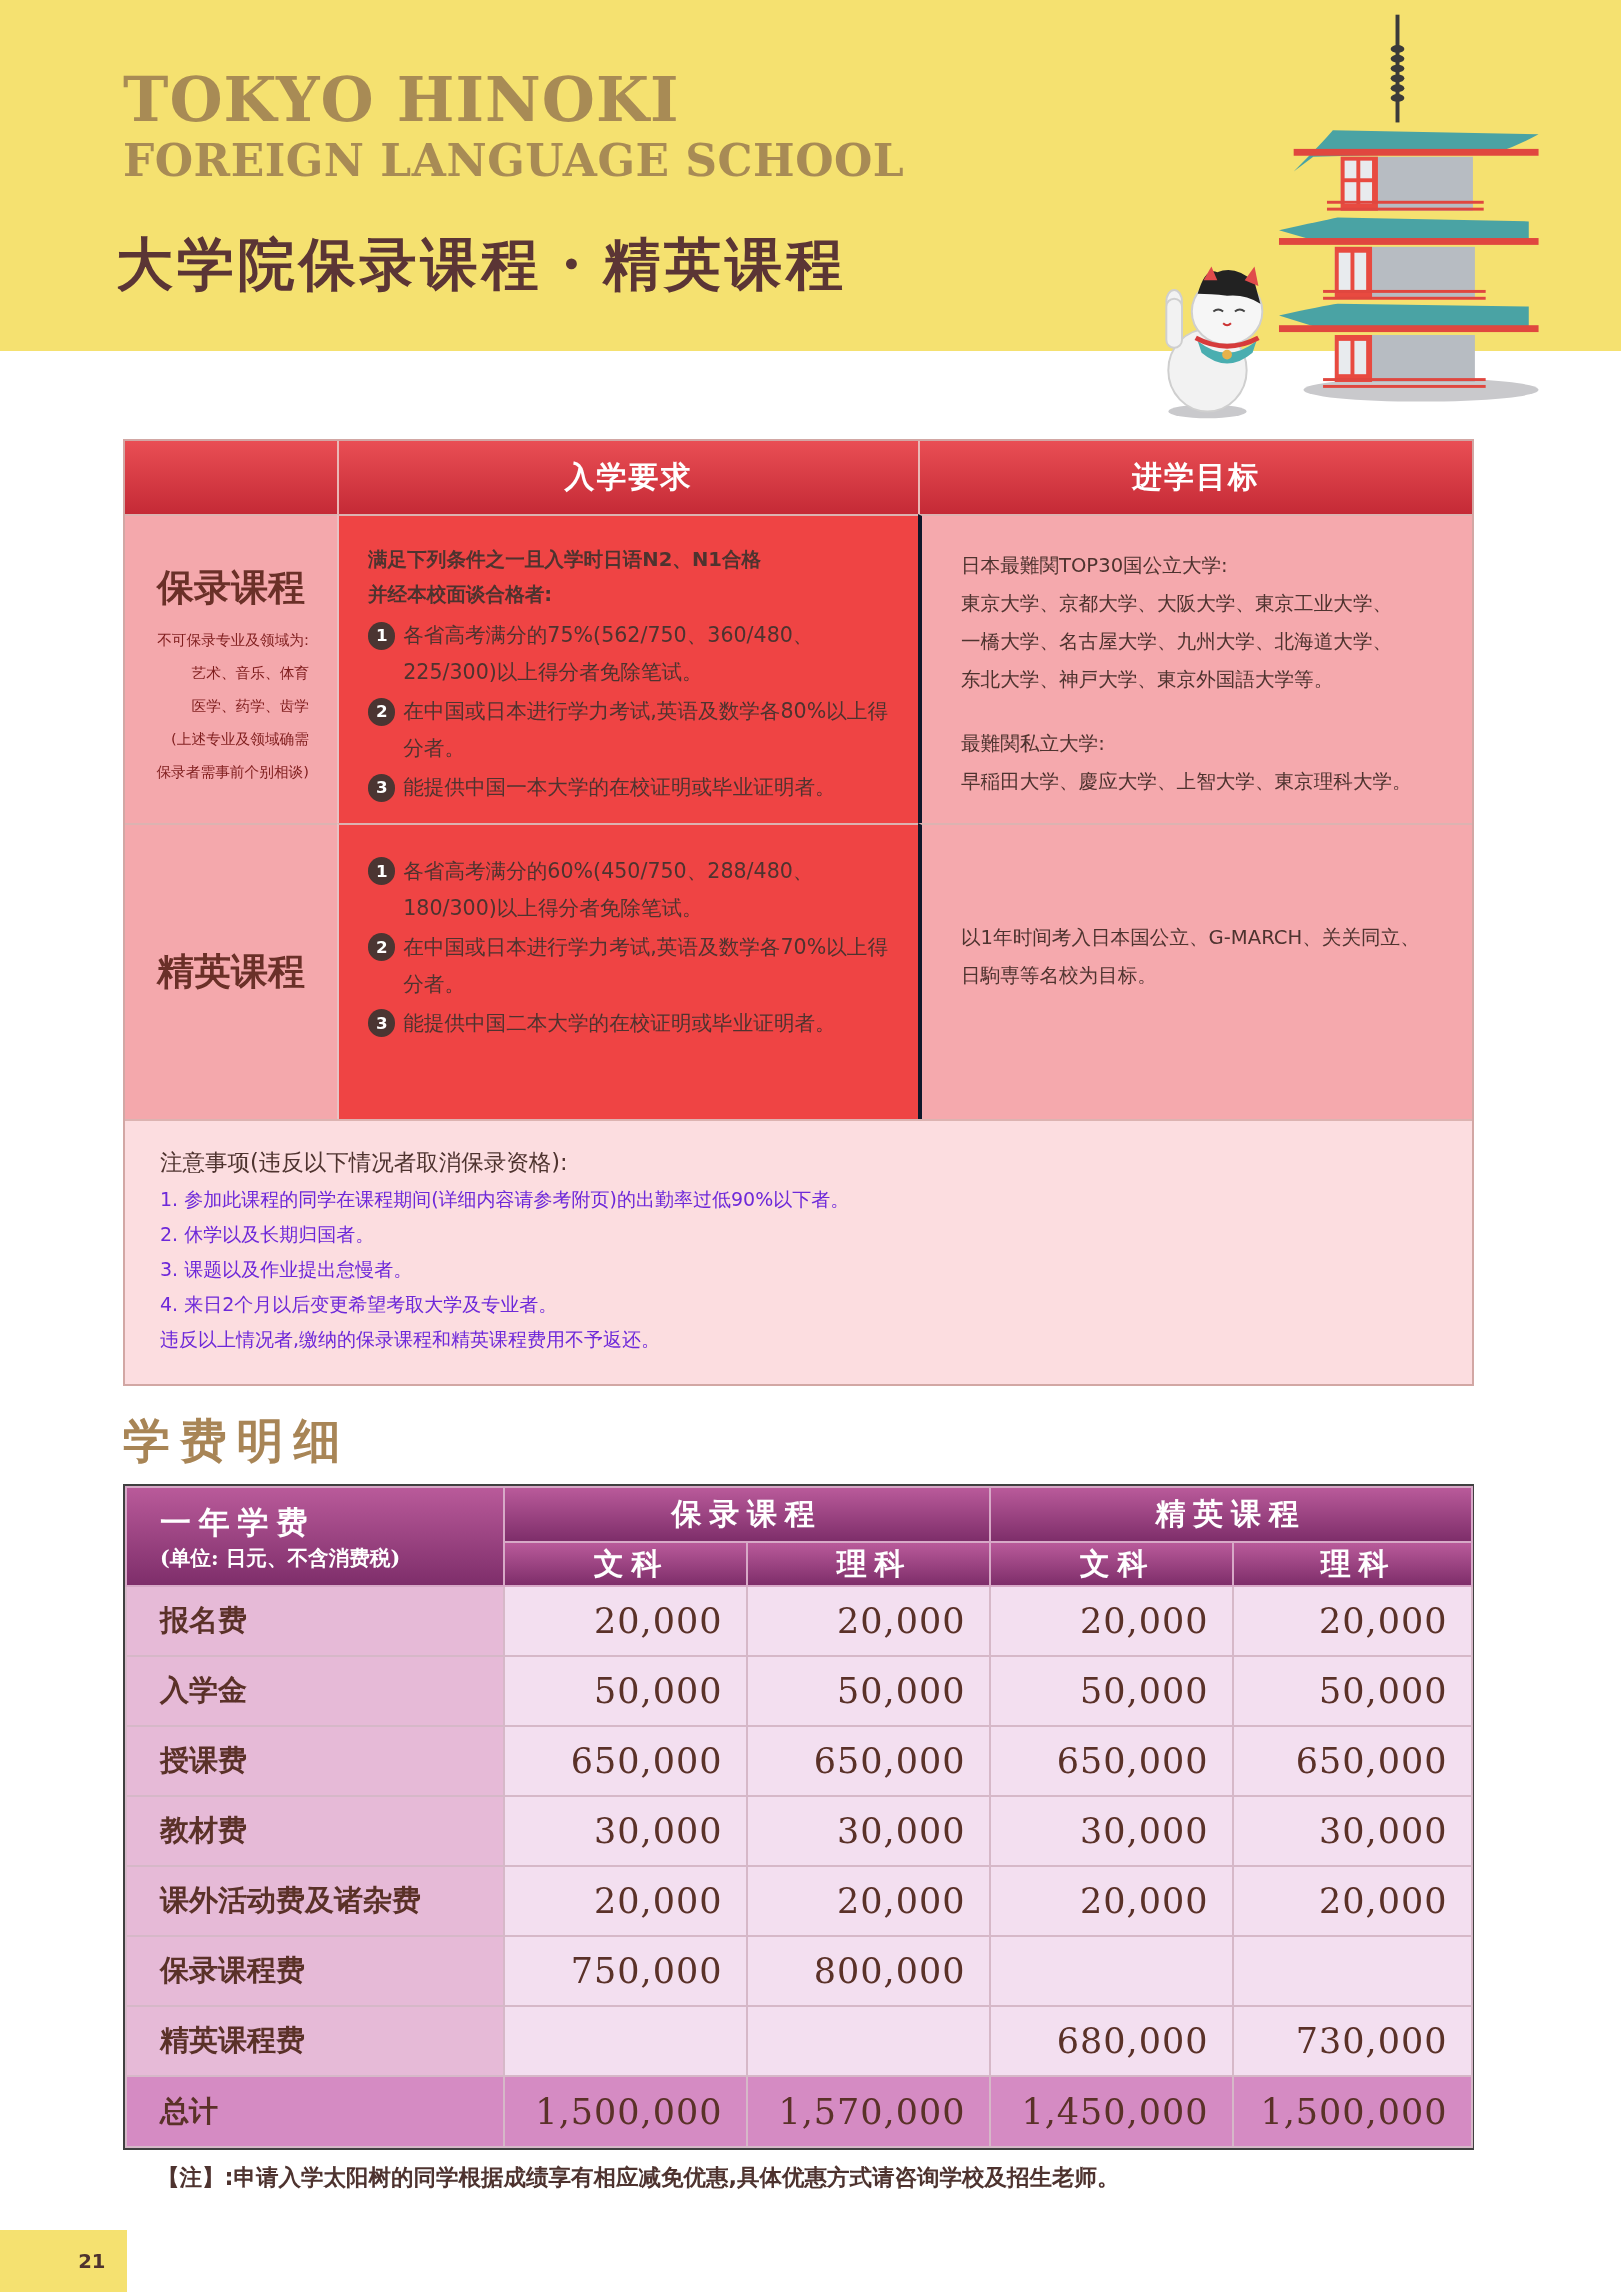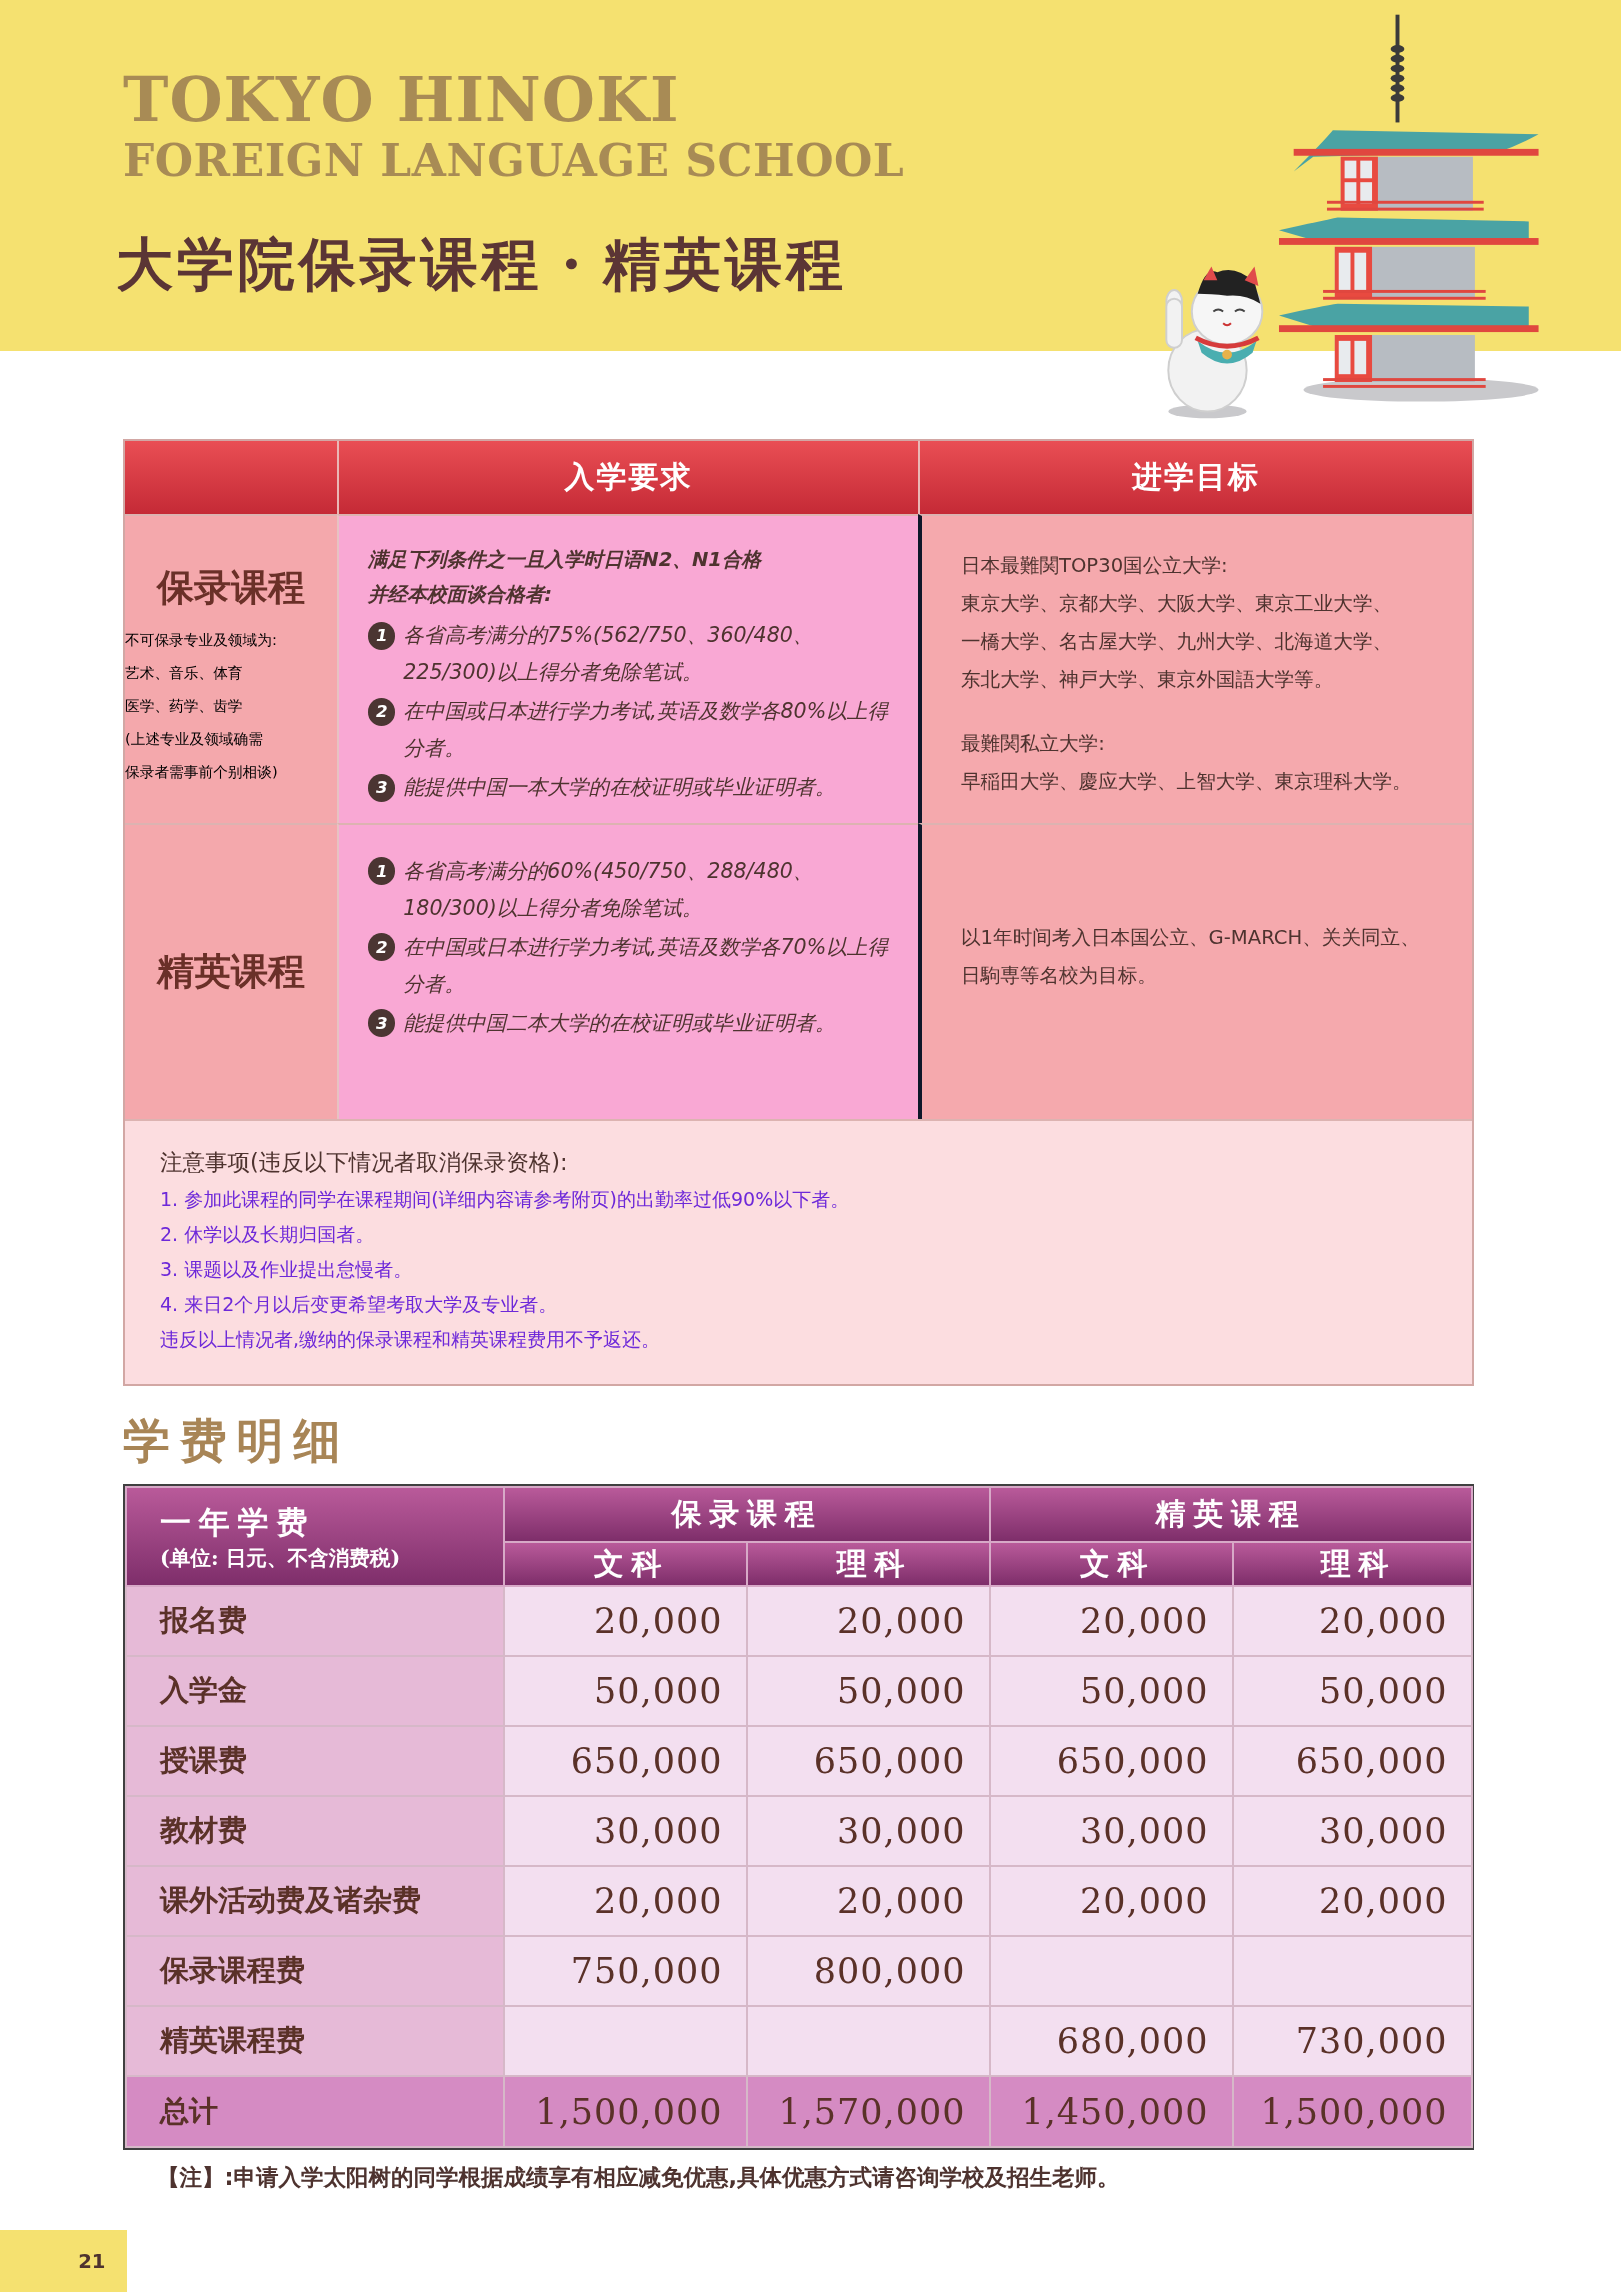--- a/index.html
+++ b/index.html
@@ -12,24 +12,24 @@
   .page-title { position: absolute; left: 116px; top: 235px; font-family: "DejaVu Serif", serif; font-weight: bold; font-size: 57px; color: #5b3535; letter-spacing: 3.9px; line-height: 1; }
 
   .illus { position: absolute; left: 1127px; top: 0; width: 494px; height: 431px; }
 
   
   .t1 { position: absolute; left: 123px; top: 439px; width: 1351px; height: 947px; border: 2px solid #d2a7a4; }
   .t1 .hdr { position: absolute; top: 0; height: 73px; background: linear-gradient(#e94e54, #c52a36); color: #fff; font-family: "DejaVu Serif", serif; font-weight: bold; font-size: 30px; display: flex; align-items: center; justify-content: center; letter-spacing: 2px; }
   .t1 .c0 { left: 0; width: 212px; }
   .t1 .cell { position: absolute; border-top: 2px solid #dcb3b1; }
   .lbl { background: #f4a8ac; }
-  .req { background: #f9a8d4; border-left: 2px solid #e7c2c3; font-style: italic; }
+  .req { background: #ef4444; border-left: 2px solid #e7c2c3; }
   .goal { background: #f5a9ad; border-left: 4px solid #0f172a; }
   .course-name { font-family: "DejaVu Serif", serif; font-weight: bold; font-size: 37px; color: #6a3028; text-align: center; }
-  .course-note { font-size: 14.7px; color: #000000; line-height: 33px; padding-right: 28px; }
+  .course-note { font-size: 14.7px; color: #7f1d1d; text-align: right; line-height: 33px; padding-right: 28px; }
   .req-title { font-size: 19.6px; font-weight: bold; color: #4e332f; line-height: 35px; }
   .req-item { display: flex; font-size: 20.6px; line-height: 37px; color: #4e332f; margin-top: 2px; }
   .num { flex: 0 0 27.4px; height: 27.4px; margin-top: 4.9px; margin-right: 7.8px; border-radius: 50%; background: #4b3532; color: #fff; font-size: 16.7px; font-weight: bold; display: flex; align-items: center; justify-content: center; }
   .goal-text { font-size: 19.6px; line-height: 38px; color: #4e332f; }
   .notes { position: absolute; left: 0; top: 678px; width: 1347px; height: 265px; background: #fcdde0; border-top: 2px solid #dcb3b1; padding: 21.6px 0 0 35px; }
   .notes-title { font-size: 22.5px; color: #4e332f; line-height: 39px; }
   .notes-line { font-size: 19px; color: #6d28d9; line-height: 35px; }
 
   
   .fee-title { position: absolute; left: 123px; top: 1417px; font-family: "DejaVu Serif", serif; font-weight: bold; font-size: 47px; color: #a88556; letter-spacing: 9.8px; line-height: 1; }

